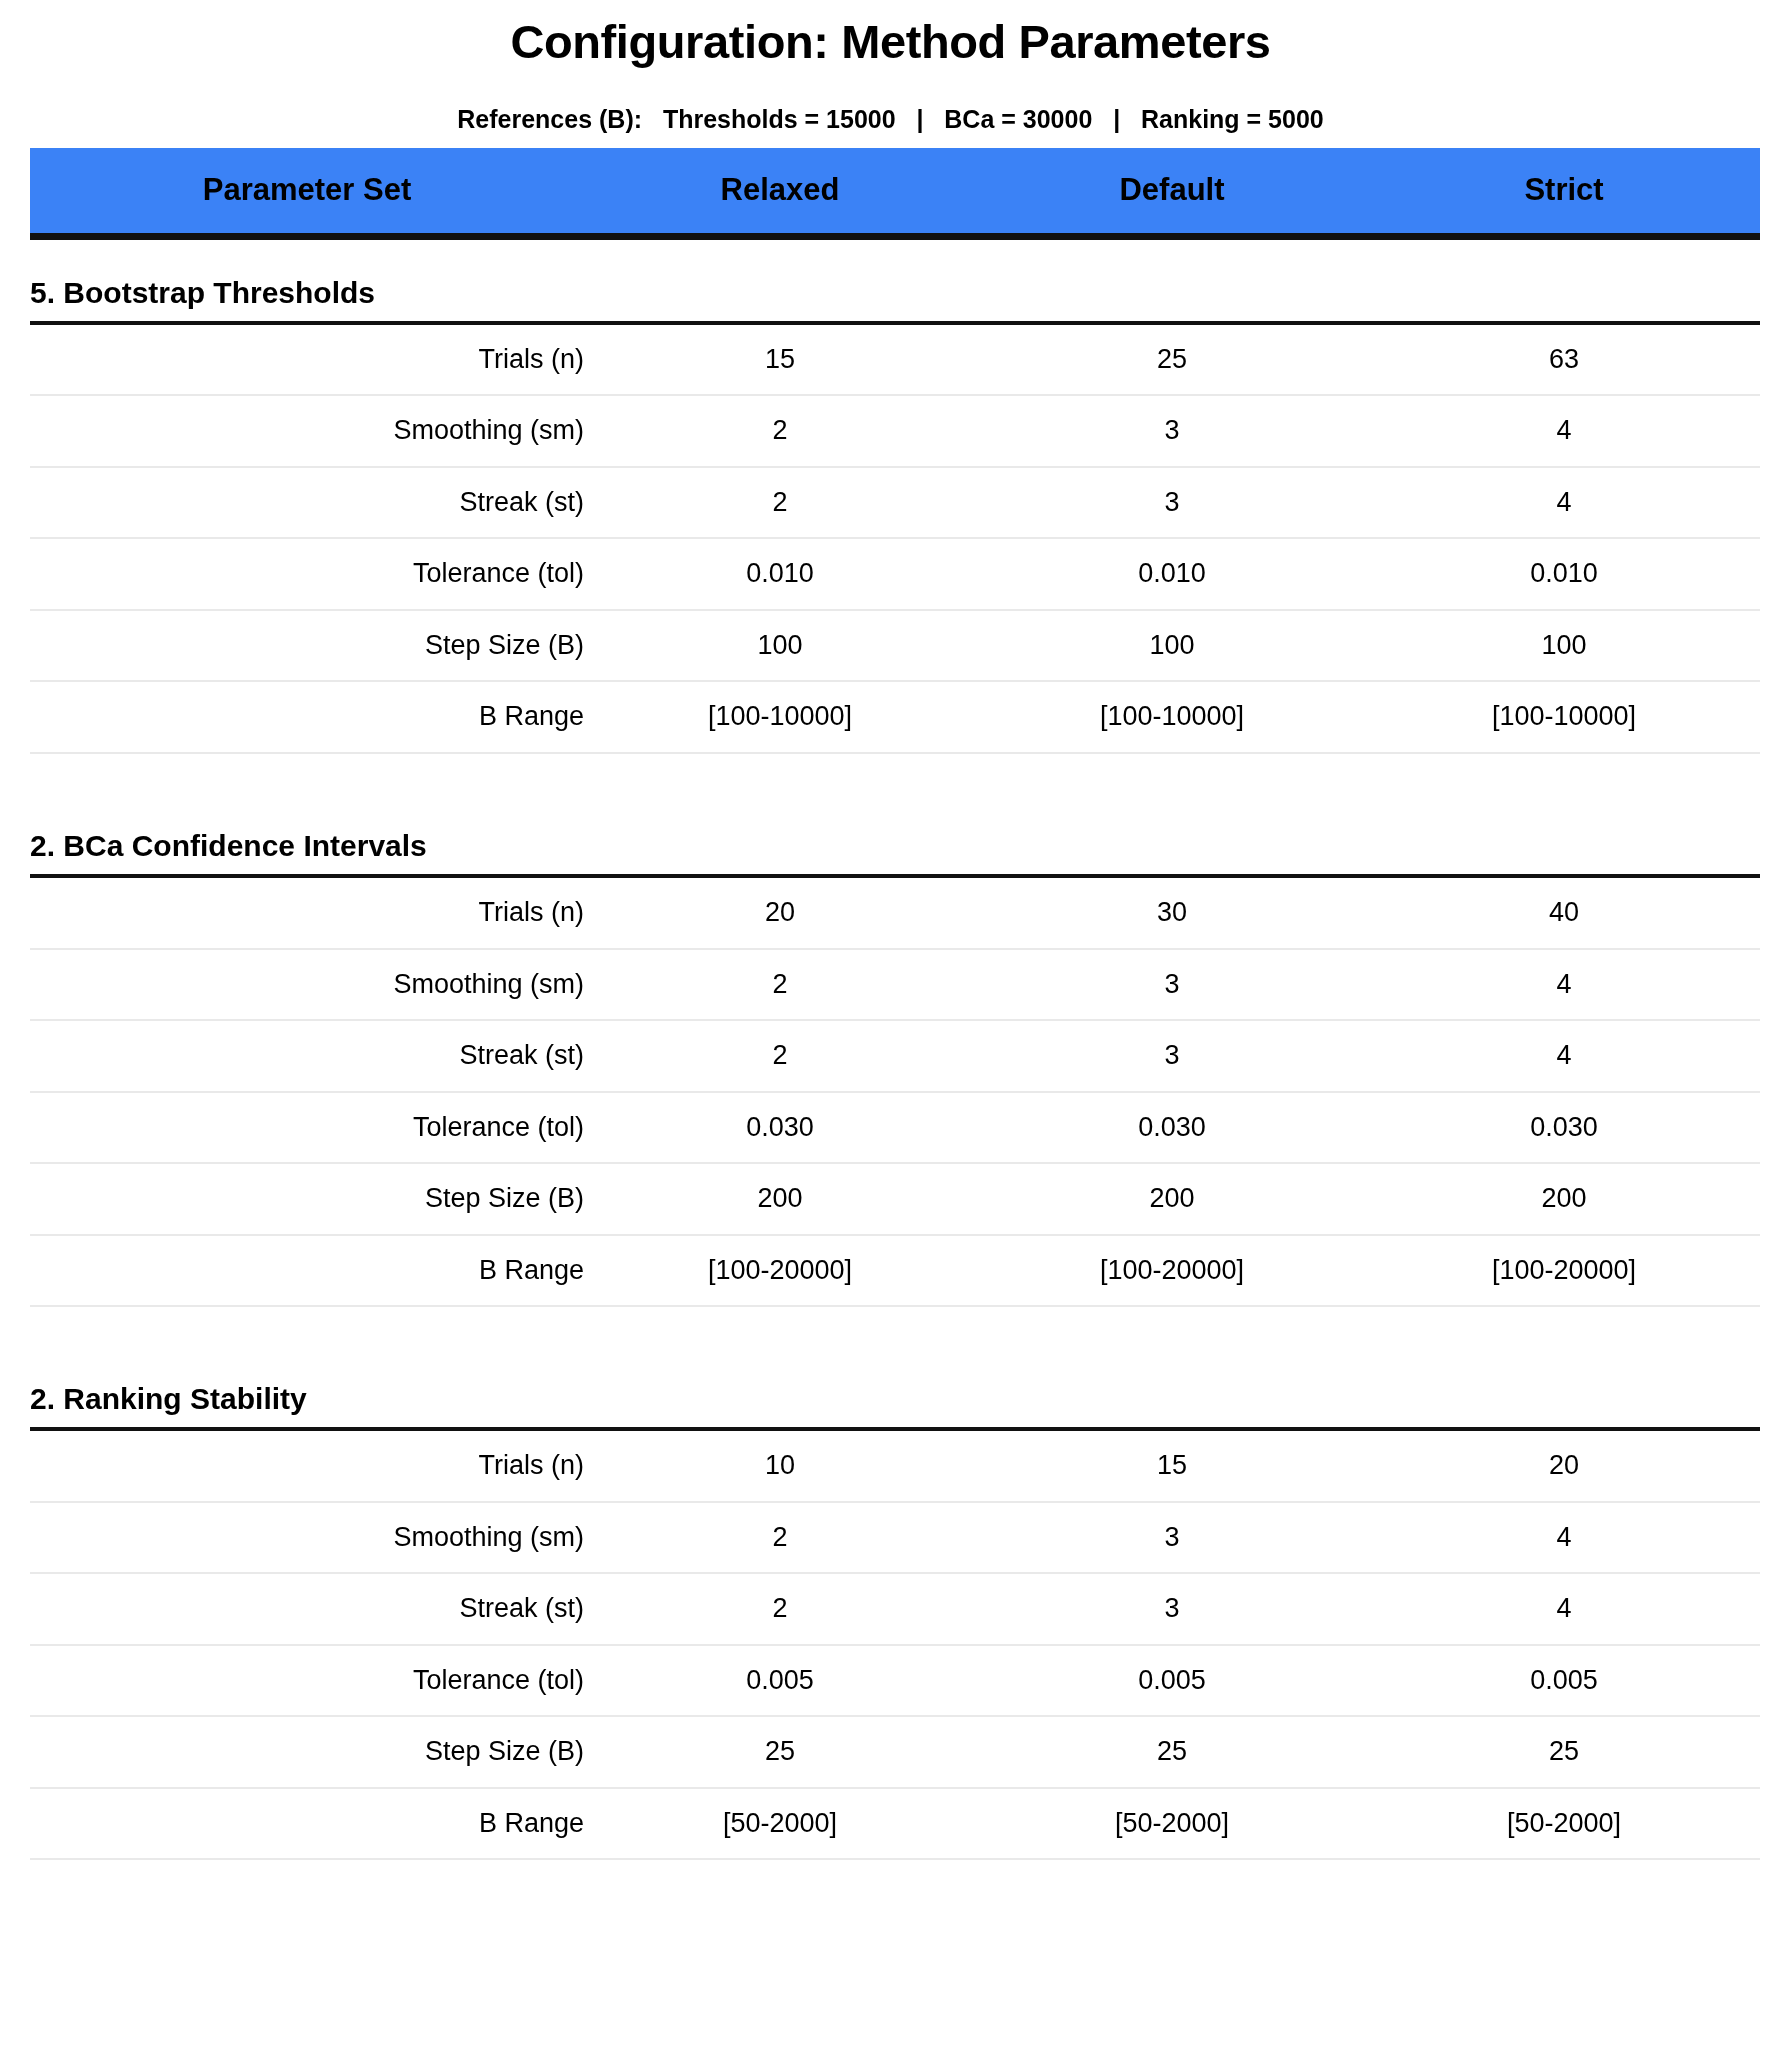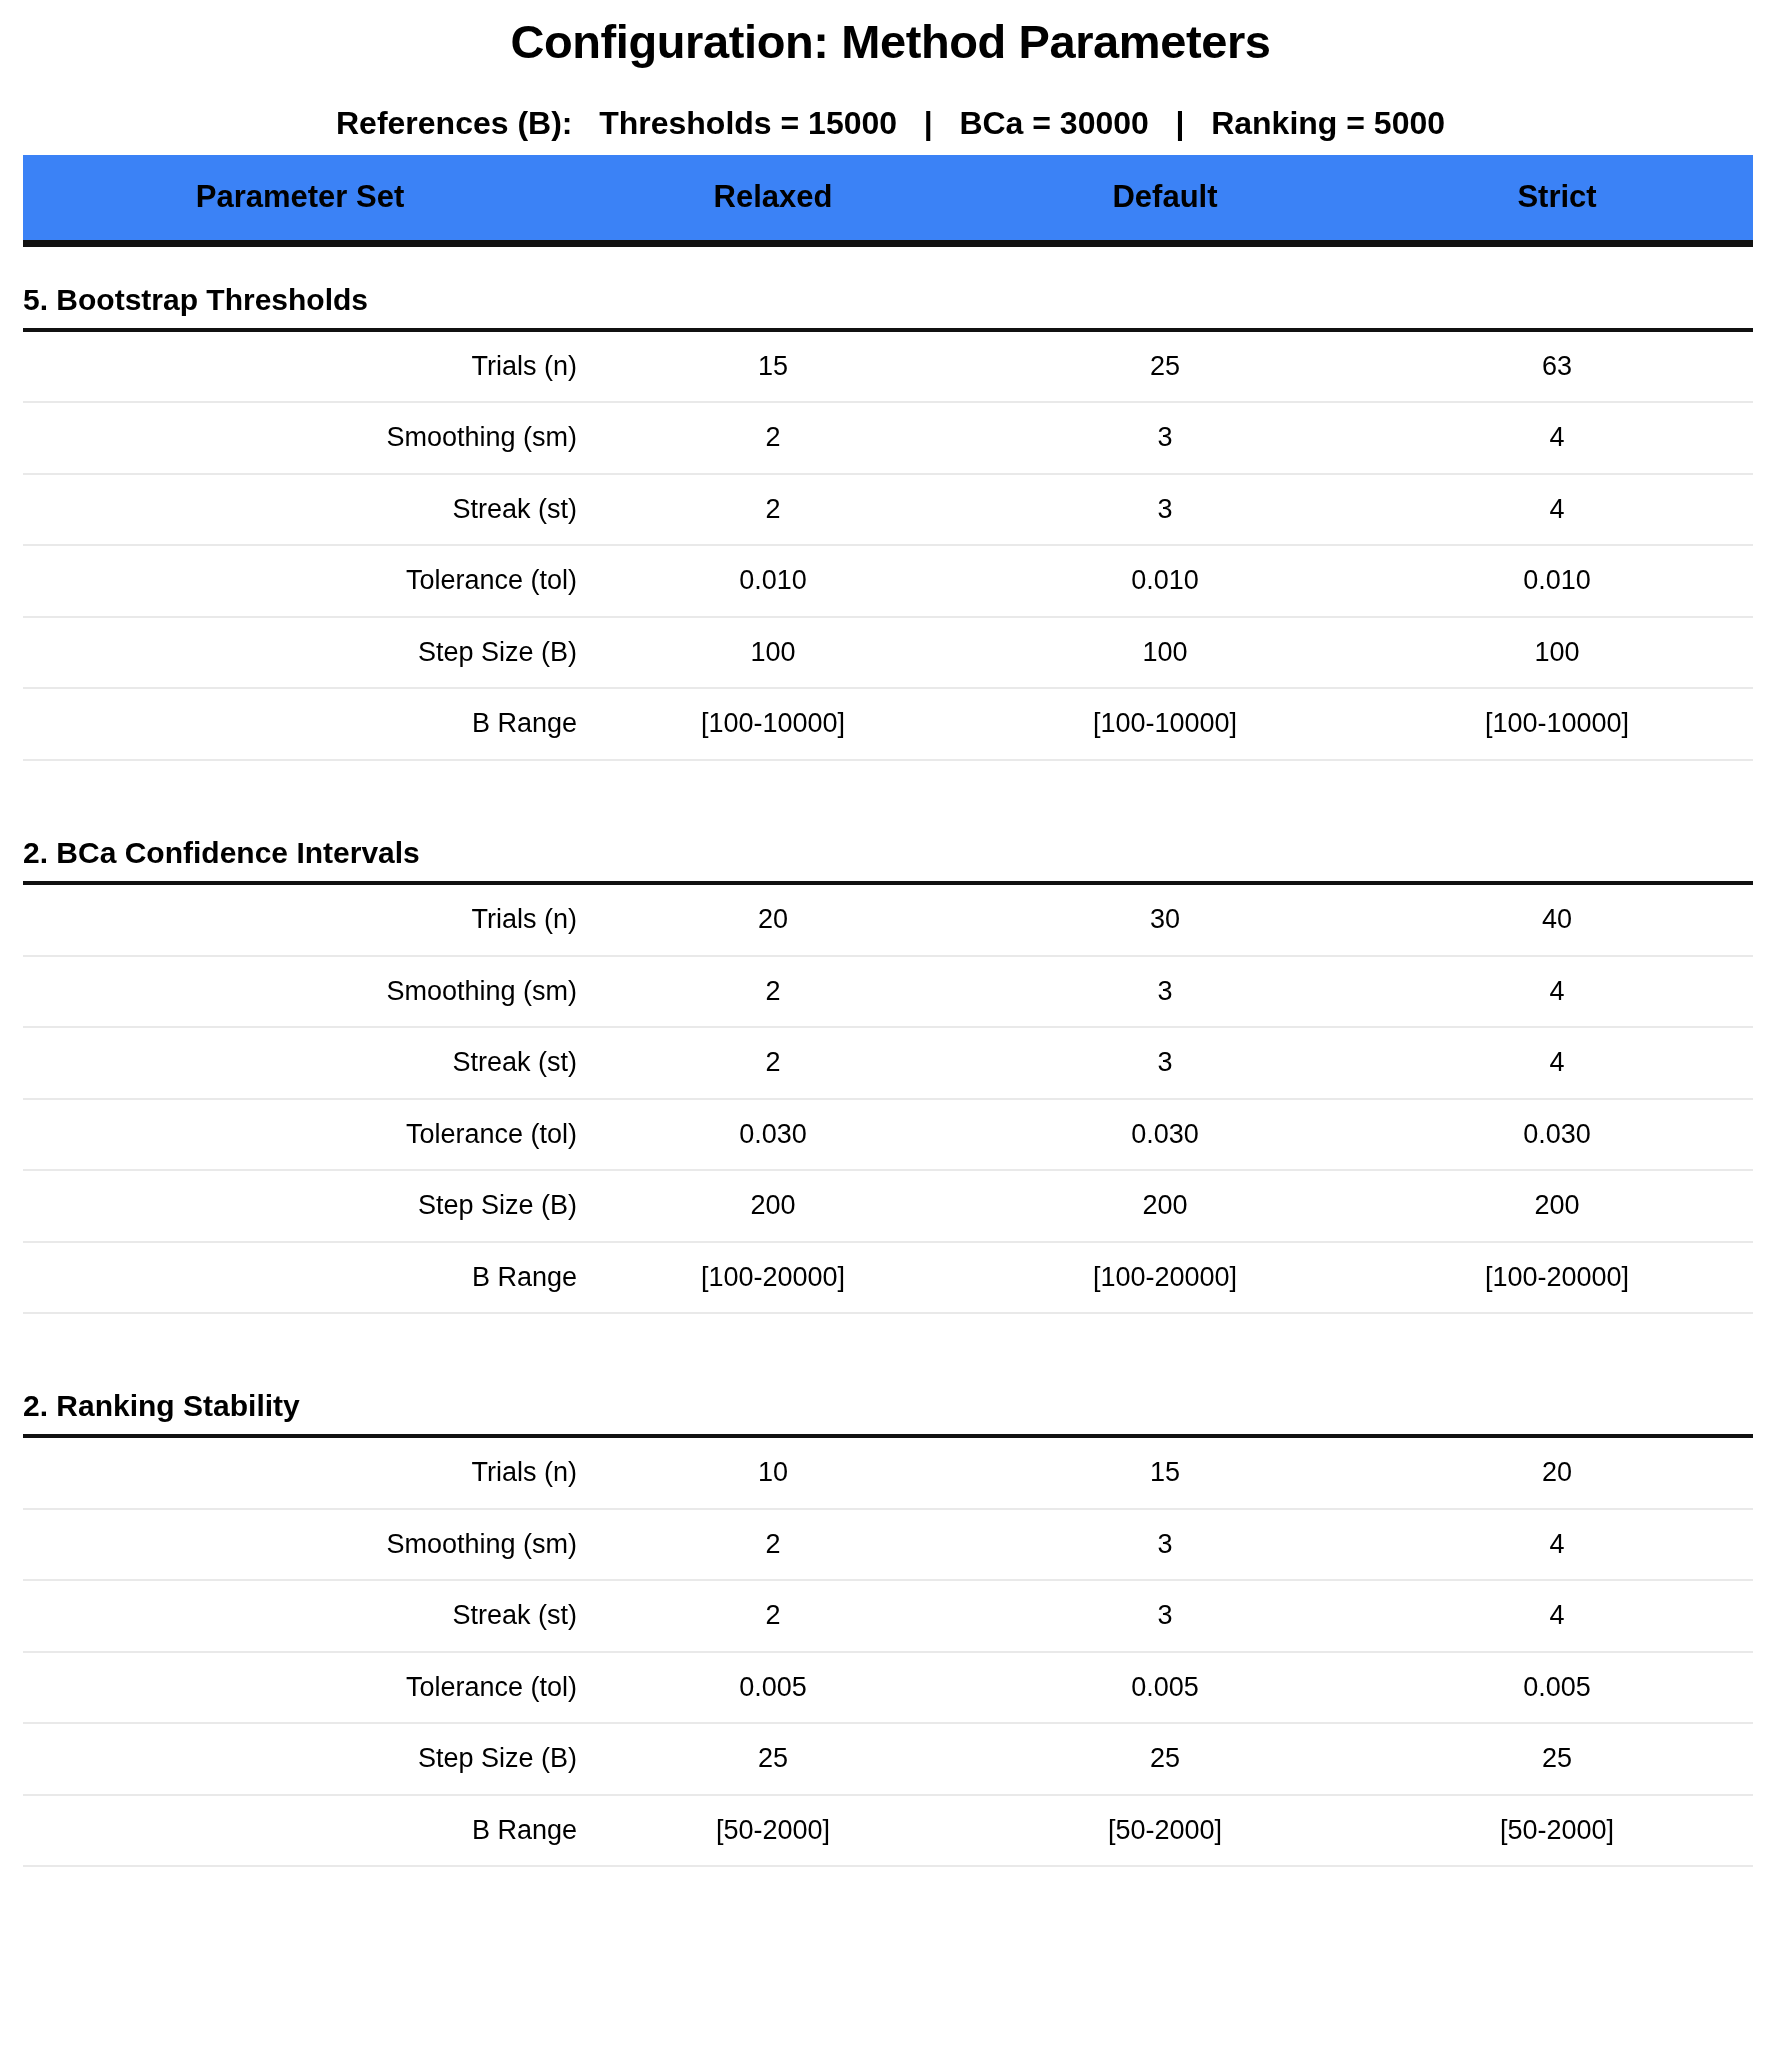--- a/index.html
+++ b/index.html
@@ -12,39 +12,39 @@
     height: 2071px;
     font-family: "Liberation Sans", sans-serif;
     color: #000000;
     -webkit-font-smoothing: antialiased;
   }
   .page {
     width: 1781px;
     height: 2071px;
     position: relative;
     box-sizing: border-box;
-    padding: 0 23px;
+    padding: 0 30px;
     background: #ffffff;
     overflow: hidden;
   }
 
   
   .title {
     text-align: center;
     font-size: 47px;
     font-weight: bold;
     letter-spacing: -0.4px;
     line-height: 1;
     padding-top: 18px;
     margin: 0;
     color: #000;
   }
   .subtitle {
     text-align: center;
-    font-size: 32px;
+    font-size: 25px;
     font-weight: bold;
     line-height: 1;
     margin: 0;
     padding-top: 42px;
     padding-bottom: 16.3px;
     color: #000;
     white-space: pre;
   }
 
   

